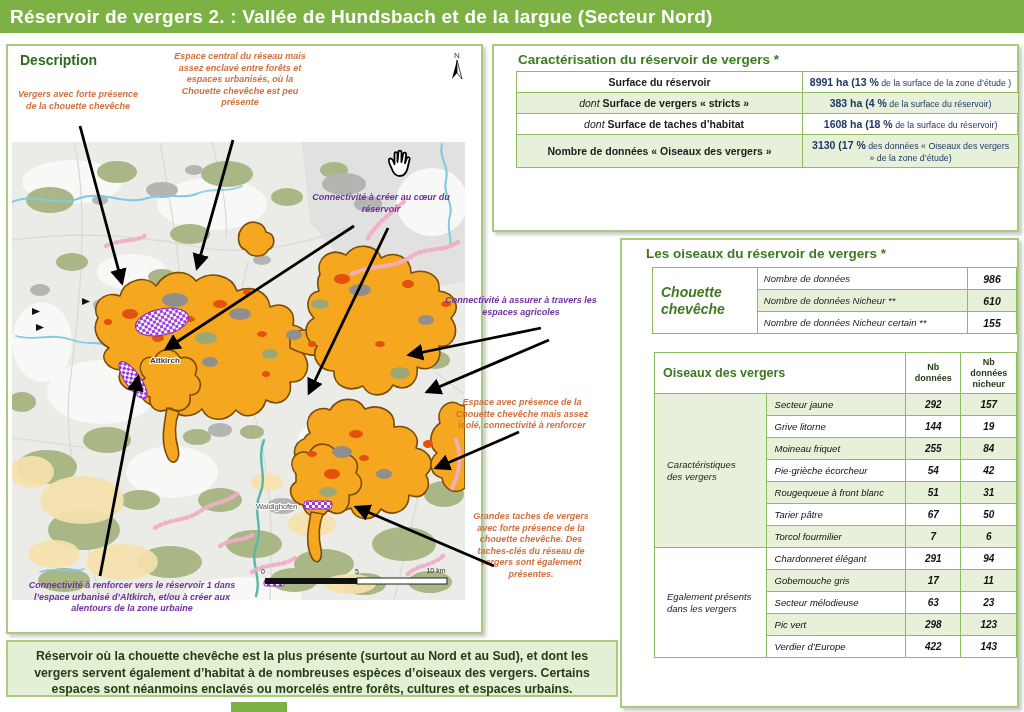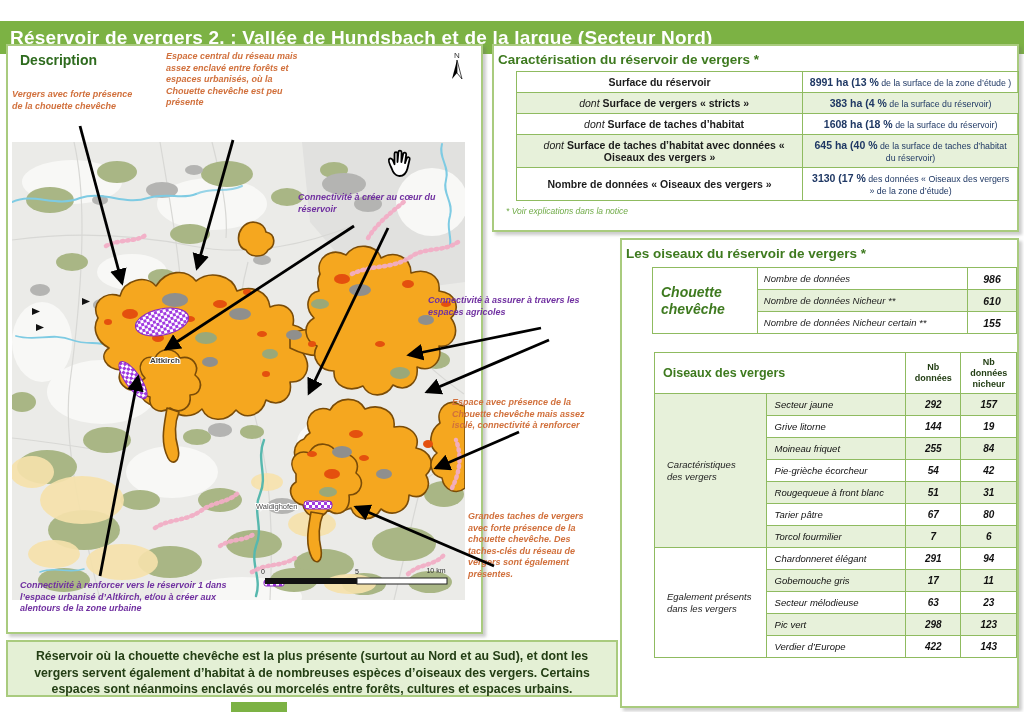--- a/index.html
+++ b/index.html
@@ -1,28 +1,28 @@
 <!DOCTYPE html>
 <html><head>
 <meta charset="utf-8">
 <style>
   html,body{margin:0;padding:0;background:#fff;}
   #page{position:relative;width:1024px;height:712px;background:#ffffff;overflow:hidden;
         font-family:"Liberation Sans",sans-serif;}
   
   .titlebar{position:absolute;left:0;top:0;width:1024px;height:33px;background:#7cb244;
             color:#fff;font-weight:bold;font-size:19px;line-height:33px;padding-left:10px;
-            box-sizing:border-box;letter-spacing:.2px;margin-top:21px;}
+            box-sizing:border-box;letter-spacing:.2px;}
   
   .panel{position:absolute;background:#fff;border:2px solid #a9cb7e;
          box-shadow:3px 3px 3px rgba(110,110,110,.35);box-sizing:border-box;}
   #desc-panel{left:6px;top:44px;width:477px;height:590px;}
   #char-panel{left:492px;top:44px;width:527px;height:188px;}
   #birds-panel{left:620px;top:238px;width:399px;height:470px;}
-  .panel-title{color:#3e7a1f;font-weight:bold;font-size:13.5px;padding:6px 4px 3px;}
+  .panel-title{color:#3e7a1f;font-weight:bold;font-size:13.5px;padding:6px 24px 3px;}
   .desc-title{position:absolute;left:12px;top:6px;font-size:14px;font-weight:bold;color:#2e6b1e;}
   
   #char-table{border-collapse:collapse;margin:1px 22px;width:503px;text-align:center;}
   #char-table td{border:1.3px solid #8fbb60;font-size:10.5px;padding:4px 6px;vertical-align:middle;}
   #char-rows tr:nth-child(even) td{background:#e7f1da;}
   .c-label{width:57%;font-weight:bold;color:#1b1b1b;}
   .dont{font-style:italic;font-weight:normal;padding-left:9px;}
   .c-value .val-b{font-weight:bold;color:#1f3864;}
   .c-value .val-s{font-size:8.8px;color:#1f3864;}
   .char-footnote{font-size:8.5px;color:#6faa46;font-style:italic;padding:4px 12px 0;}
@@ -46,21 +46,21 @@
   #species-rows tr:nth-child(odd) .sp-name,#species-rows tr:nth-child(odd) .sp-val{background:#e7f1da;}
   .bird-footnotes{position:absolute;left:10px;bottom:3px;font-size:7.6px;font-style:italic;
                   color:#6faa46;line-height:1.45;}
   
   #summary{position:absolute;left:6px;top:640px;width:612px;height:57px;background:#e4f0d5;
            border:2px solid #a9cb7e;box-sizing:border-box;color:#233e14;font-weight:bold;
            font-size:12.3px;text-align:center;padding:6px 16px;line-height:1.36;}
   #footer-strip{position:absolute;left:231px;top:702px;width:56px;height:10px;background:#7cb244;}
   
   .ann{position:absolute;font-style:italic;font-weight:bold;font-size:9px;line-height:1.28;
-       z-index:12;}
+       text-align:center;z-index:12;}
   .orange{color:#d1703c;}
   .purple{color:#7030a0;}
   #ann0{left:12px;top:89px;width:132px;}
   #ann1{left:166px;top:51px;width:148px;}
   #ann2{left:298px;top:192px;width:166px;}
   #ann3{left:428px;top:295px;width:186px;}
   #ann4{left:452px;top:397px;width:140px;}
   #ann5{left:468px;top:511px;width:126px;}
   #ann6{left:20px;top:580px;width:224px;}
   
@@ -309,30 +309,25 @@
           </tr>
           <tr class="crow">
             <td class="c-label"><span class="dont">dont </span><span class="lbl-b">Surface de vergers « stricts »</span></td>
             <td class="c-value"><span class="val-b">383 ha (4 %</span><span class="val-s"> de la surface du réservoir)</span></td>
           </tr>
           <tr class="crow">
             <td class="c-label"><span class="dont">dont </span><span class="lbl-b">Surface de taches d’habitat</span></td>
             <td class="c-value"><span class="val-b">1608 ha (18 %</span><span class="val-s"> de la surface du réservoir)</span></td>
           </tr>
           <tr class="crow">
-            <td class="c-label"><span class="dont">dont </span><span class="lbl-b">Surface de taches d’habitat avec données « Oiseaux des vergers »</span></td>
-            <td class="c-value"><span class="val-b">645 ha (40 %</span><span class="val-s"> de la surface de taches d’habitat du réservoir)</span></td>
-          </tr>
-          <tr class="crow">
             <td class="c-label"><span class="lbl-b">Nombre de données « Oiseaux des vergers »</span></td>
             <td class="c-value"><span class="val-b">3130 (17 %</span><span class="val-s"> des données « Oiseaux des vergers » de la zone d’étude)</span></td>
           </tr>
         </tbody>
     </table>
-    <div class="char-footnote">* Voir explications dans la notice</div>
   </div>
 
   <div id="birds-panel" class="panel">
     <div class="panel-title">Les oiseaux du réservoir de vergers *</div>
 
     <table id="chouette-table">
       <tbody id="chouette-rows">
           <tr class="chrow">
             <td class="ch-name" rowspan="3">Chouette chevêche</td>
             <td class="ch-lab">Nombre de données</td>
@@ -380,21 +375,21 @@
             <td class="sp-val">42</td>
           </tr>
           <tr class="sprow">
             <td class="sp-name">Rougequeue à front blanc</td>
             <td class="sp-val">51</td>
             <td class="sp-val">31</td>
           </tr>
           <tr class="sprow">
             <td class="sp-name">Tarier pâtre</td>
             <td class="sp-val">67</td>
-            <td class="sp-val">80</td>
+            <td class="sp-val">50</td>
           </tr>
           <tr class="sprow">
             <td class="sp-name">Torcol fourmilier</td>
             <td class="sp-val">7</td>
             <td class="sp-val">6</td>
           </tr>
           <tr class="sprow">
             <td class="grp grp1" rowspan="5">Egalement présents dans les vergers</td>
             <td class="sp-name">Chardonneret élégant</td>
             <td class="sp-val">291</td>

